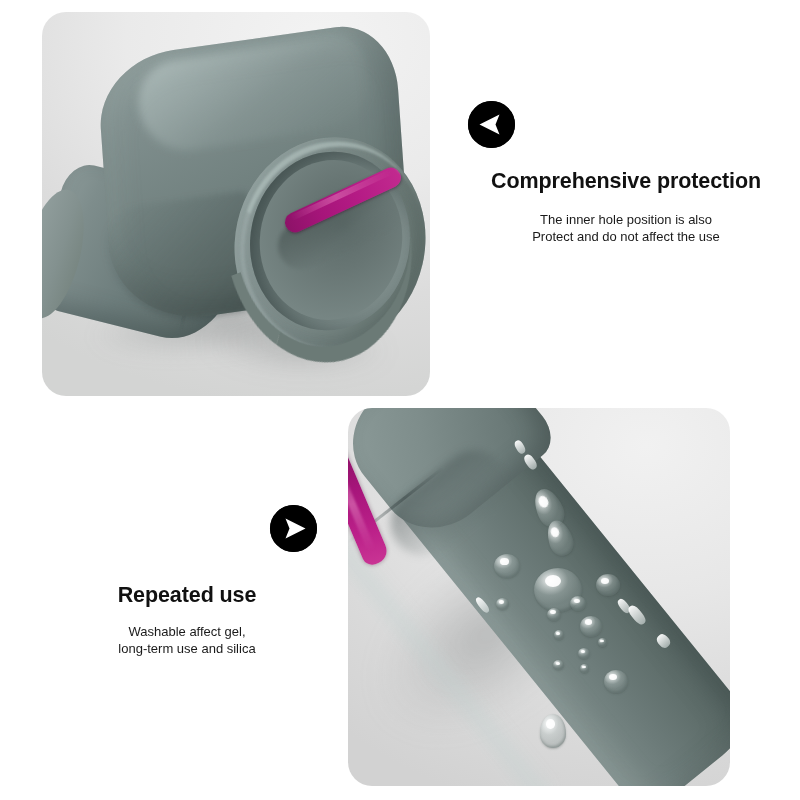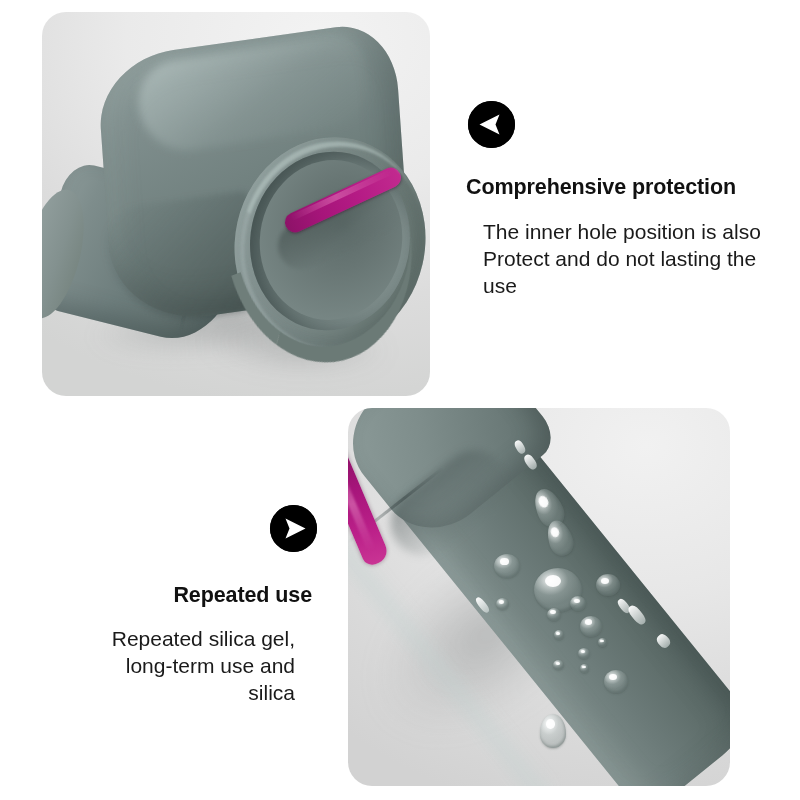--- a/index.html
+++ b/index.html
@@ -370,38 +370,38 @@
     width: 47px;
     height: 47px;
     border-radius: 50%;
     background: #000000;
   }
   #badge-protection { left: 468px; top: 101px; }
   #badge-repeated  { left: 270px; top: 505px; }
   .arrow-badge svg { position: absolute; left: 0; top: 0; }
 
   .block { position: absolute; }
-  #block-protection { left: 466px; top: 176px; width: 320px; text-align: left; }
-  #block-repeated   { left: 62px;  top: 584px; width: 250px; text-align: right; }
+  #block-protection { left: 466px; top: 170px; width: 320px; text-align: center; }
+  #block-repeated   { left: 62px;  top: 584px; width: 250px; text-align: center; }
 
   .feature-title {
     margin: 0 0 18px 0;
     font-family: "Liberation Sans", sans-serif;
     font-weight: bold;
     font-size: 21.5px;
     line-height: 1.1;
     color: #111111;
     letter-spacing: -0.1px;
   }
   #block-repeated .feature-title { margin-bottom: 16px; }
   .feature-desc {
-    margin: 17px;
+    margin: 4px;
     font-family: "Liberation Sans", sans-serif;
     font-weight: normal;
-    font-size: 21px;
+    font-size: 13px;
     line-height: 1.30;
     color: #1a1a1a;
   }
   .feature-desc .line { display: block; }
 </style>
 </head>
 <body>
 
 <div class="page">
 
@@ -474,32 +474,32 @@
     <svg width="47" height="47" viewBox="0 0 47 47" aria-hidden="true">
       <circle cx="23.5" cy="23.5" r="23.5" fill="#000000"></circle>
       <path d="M11.5 23.5 L31.5 13.5 L27.5 23.5 L31.5 33.5 Z" fill="#ffffff"></path>
     </svg>
   </div>
 
   <div class="block" id="block-protection">
     <h2 class="feature-title">Comprehensive protection</h2>
     <p class="feature-desc">
       <span class="line">The inner hole position is also</span>
-      <span class="line">Protect and do not lasting the use</span>
+      <span class="line">Protect and do not affect the use</span>
     </p>
   </div>
 
   <div class="arrow-badge" id="badge-repeated">
     <svg width="47" height="47" viewBox="0 0 47 47" aria-hidden="true">
       <circle cx="23.5" cy="23.5" r="23.5" fill="#000000"></circle>
       <path d="M35.5 23.5 L15.5 13.5 L19.5 23.5 L15.5 33.5 Z" fill="#ffffff"></path>
     </svg>
   </div>
 
   <div class="block" id="block-repeated">
     <h2 class="feature-title">Repeated use</h2>
     <p class="feature-desc">
-      <span class="line">Repeated silica gel,</span>
+      <span class="line">Washable affect gel,</span>
       <span class="line">long-term use and silica</span>
     </p>
   </div>
 
 </div>
 
 </body></html>

